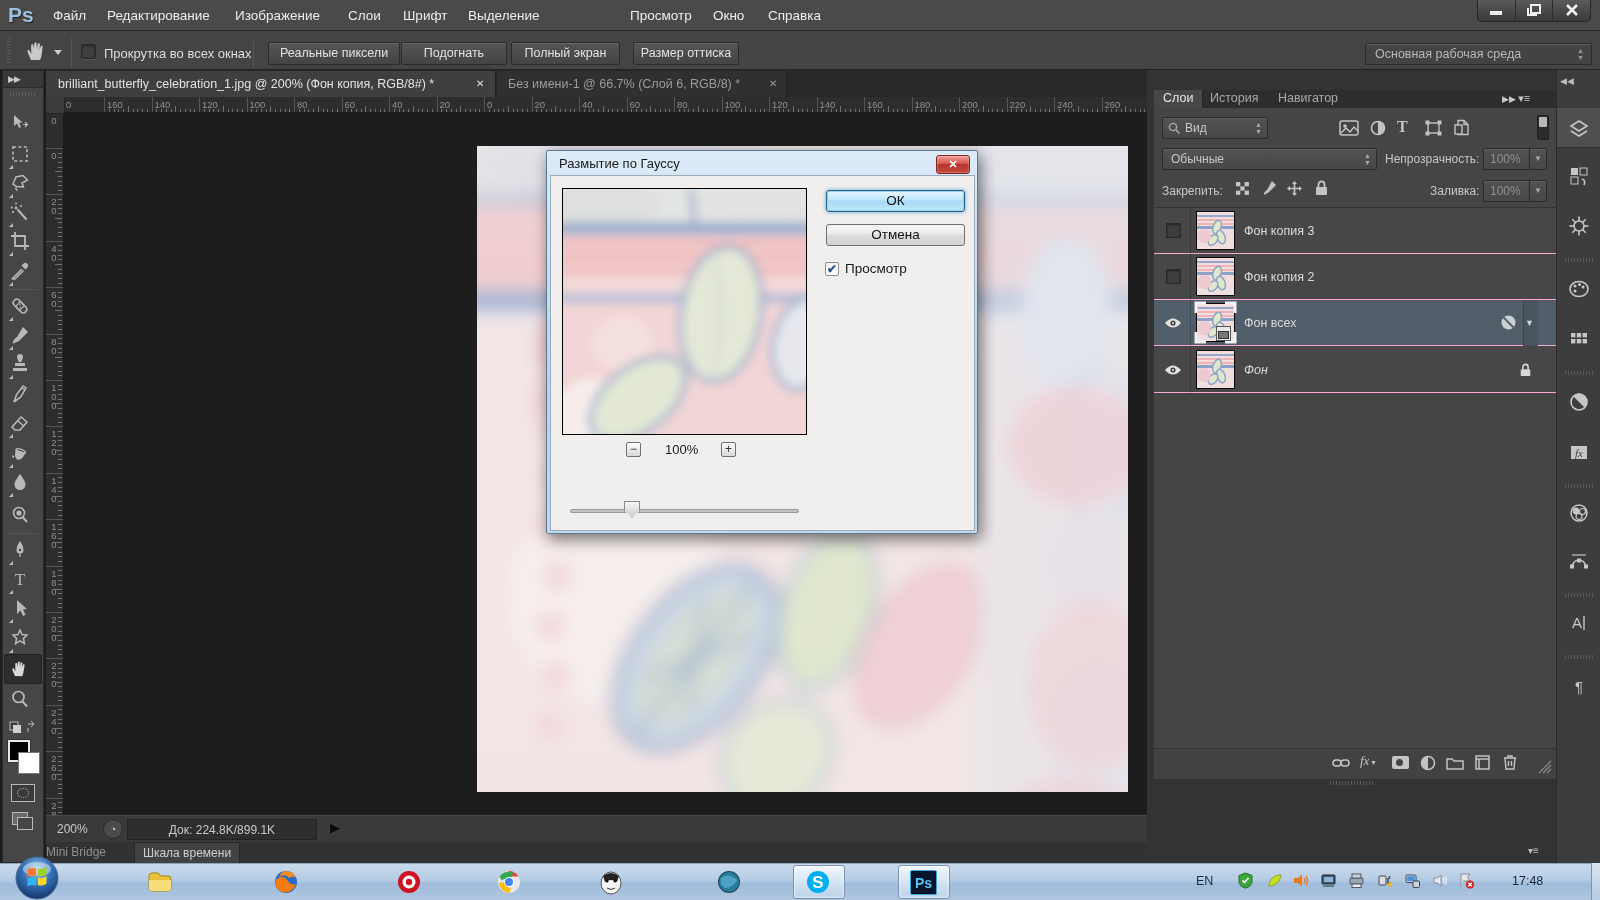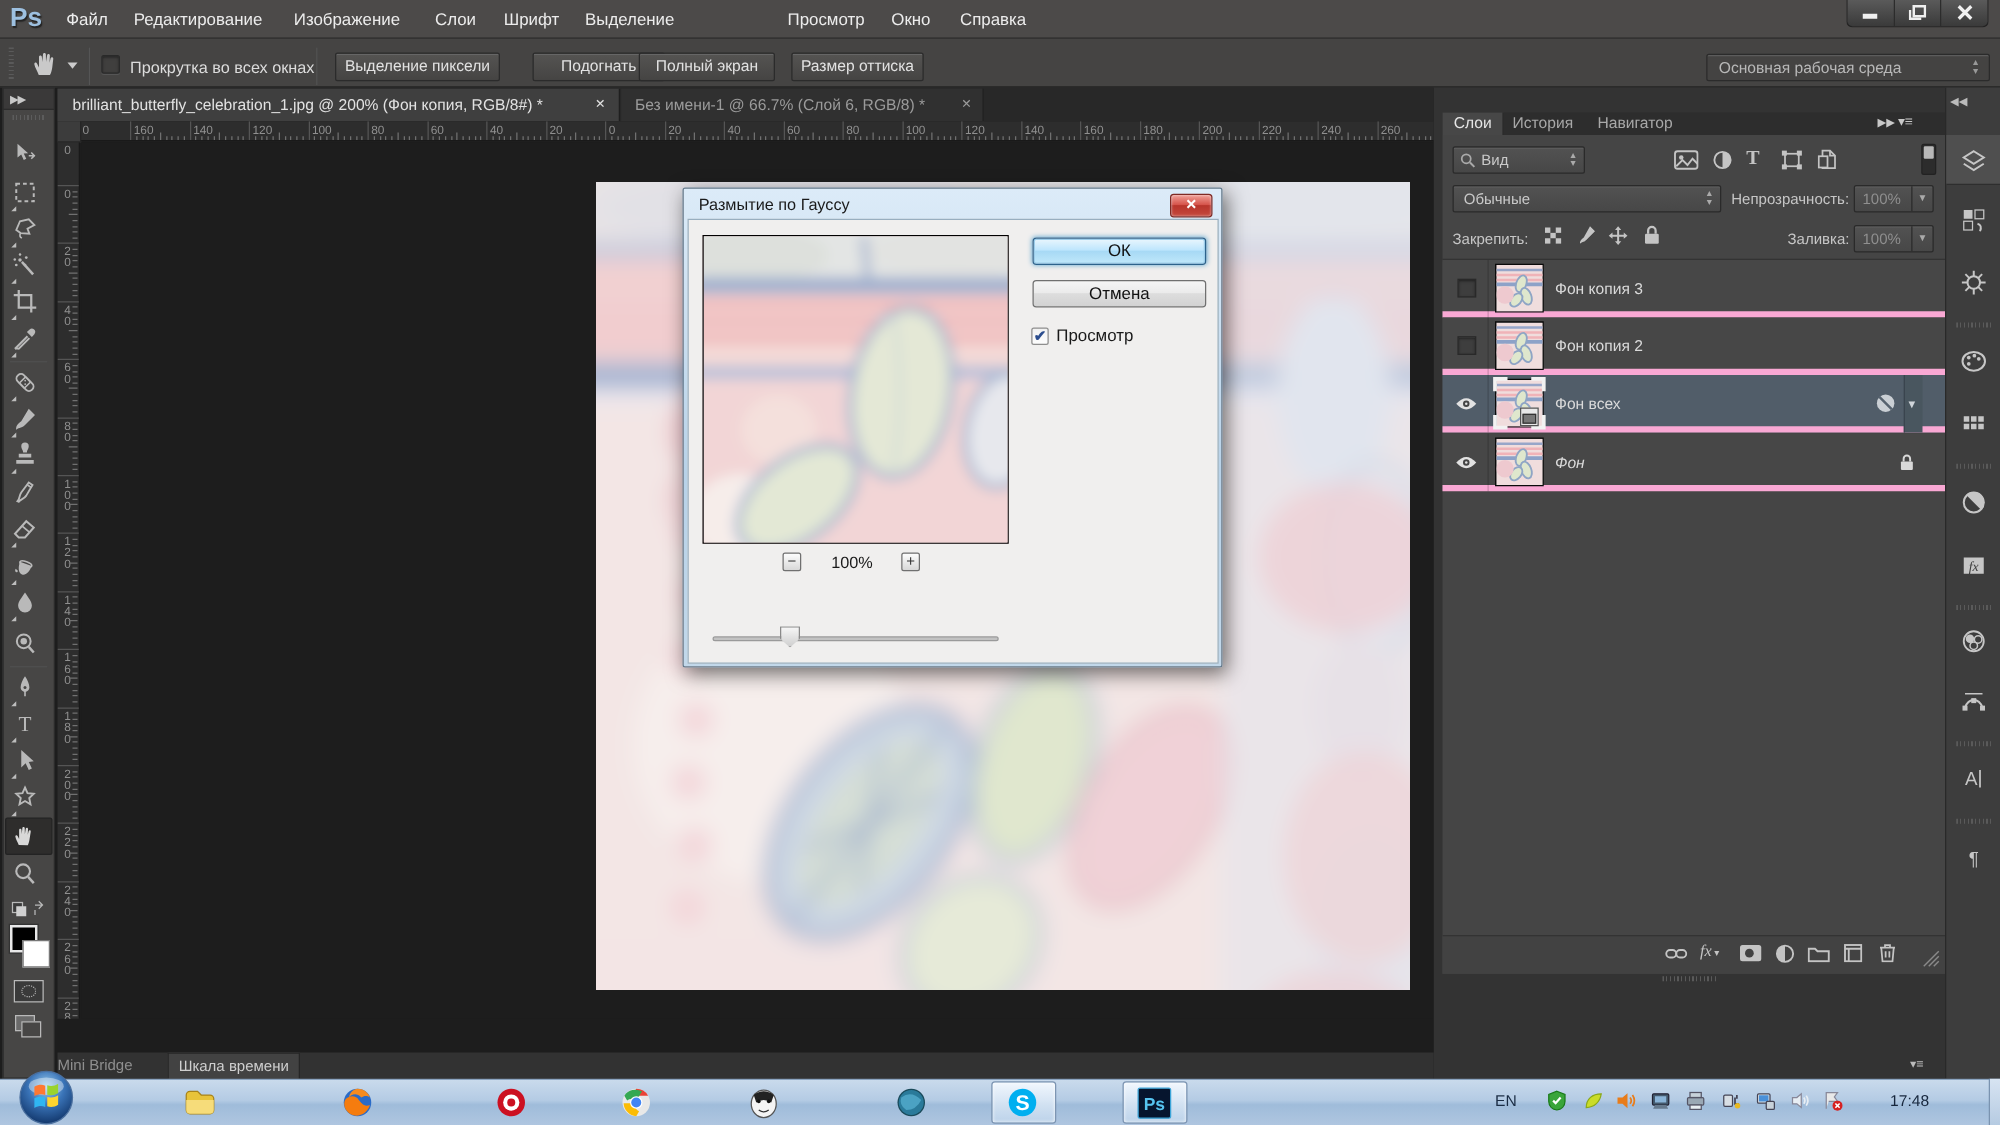--- a/index.html
+++ b/index.html
@@ -47,21 +47,21 @@
 #mbrow{left:46px;top:842px;width:1101px;height:21px;background:#323232;}
 #mbtab1{left:46px;top:842px;width:88px;height:21px;color:#8f8f8f;font-size:12px;line-height:21px;text-align:left;}
 #mbtab2{left:134px;top:842px;width:106px;height:21px;background:#424242;border:1px solid #262626;border-bottom:none;color:#cfcfcf;font-size:12px;line-height:20px;text-align:center;}
 
 #rpanelbg{left:1147px;top:70px;width:409px;height:793px;background:#333333;}
 #ptabs{left:1154px;top:90px;width:402px;height:18px;background:#2d2d2d;}
 .ptab{position:absolute;top:0;height:18px;font-size:12.5px;line-height:17px;padding:0 9px;}
 #pbody{left:1154px;top:108px;width:402px;height:671px;background:#454545;}
 .combo{position:absolute;background:linear-gradient(#525252,#474747);border:1px solid #2a2a2a;box-shadow:inset 0 1px 0 #5f5f5f;border-radius:2px;color:#c9c9c9;font-size:12px;}
 .plabel{position:absolute;color:#c6c6c6;font-size:12px;}
-.lrow{position:absolute;left:0;width:402px;height:46px;background:#474747;border-bottom:5px solid #f9a8d4;}
+.lrow{position:absolute;left:0;width:402px;height:46px;background:#474747;border-bottom:1px solid #f9a8d4;}
 .lthumb{position:absolute;left:42px;top:3px;width:39px;height:39px;border:1px solid #0a0a0a;overflow:hidden;}
 .lname{position:absolute;left:90px;top:16px;font-size:12.5px;color:#dadada;}
 .eyebox{position:absolute;left:12px;top:15px;width:15px;height:15px;background:#3e3e3e;border:1px solid #292929;box-shadow:inset 0 1px 2px #222;}
 #istrip{left:1556px;top:70px;width:44px;height:793px;background:#3d3d3d;border-left:1px solid #292929;}
 .icell{position:absolute;left:1557px;width:43px;height:40px;}
 .igrip{position:absolute;left:1565px;width:28px;height:4px;background:repeating-linear-gradient(90deg,#5a5a5a 0,#5a5a5a 1px,transparent 1px,transparent 3px);}
 
 #wmark{left:1036px;top:777px;font-size:80px;font-weight:bold;color:#cbcbcb;letter-spacing:-1.6px;text-shadow:-3px 3px 3px rgba(35,35,35,0.95);}
 
 #taskbar{left:0;top:863px;width:1600px;height:37px;background:linear-gradient(#c9daec 0%,#b4cbe4 45%,#9fbcda 55%,#afc6e0 100%);border-top:1px solid #8ba4c0;}
@@ -124,22 +124,22 @@
 <div class="abs" id="optitems">
       <div class="abs" style="left:7px;top:38px;width:4px;height:26px;background:repeating-linear-gradient(#5a5a5a 0,#5a5a5a 1px,transparent 1px,transparent 3px);"></div>
       <svg class="abs" style="left:26px;top:40px;" width="22" height="22" viewBox="0 0 22 22">
         <path d="M5 20c-1-3-3-6-3.5-8.5-.3-1.5 1.5-2 2.2-.6l1.5 3V5.5c0-1.6 2.2-1.6 2.3 0l.3 4 .6-6c.2-1.6 2.3-1.4 2.3.1l.1 6 .9-5.4c.3-1.5 2.3-1.2 2.2.3l-.3 5.6.9-3.5c.4-1.4 2.3-1 2.1.5L15.8 14c-.4 2.5-1 4.5-1.8 6z" fill="#c9c9c9"></path>
       </svg>
       <div class="abs" style="left:54px;top:50px;width:0;height:0;border-left:4px solid transparent;border-right:4px solid transparent;border-top:5px solid #ccc;"></div>
       <div class="vsep" style="left:71px;"></div>
       <div class="abs" style="left:81px;top:44px;width:15px;height:15px;background:#403f3e;border:1px solid #292929;box-shadow:inset 0 1px 2px #222,0 1px 0 #555;border-radius:2px;"></div>
       <div class="abs" style="left:104px;top:46px;font-size:13px;color:#dcdcdc;white-space:nowrap;">Прокрутка во всех окнах</div>
       <div class="vsep" style="left:253px;"></div>
-      <div class="tbtn" style="left:268px;width:132px;">Выделение пиксели</div>
-      <div class="tbtn" style="left:426px;width:106px;">Подогнать</div>
+      <div class="tbtn" style="left:268px;width:132px;">Реальные пиксели</div>
+      <div class="tbtn" style="left:401px;width:106px;">Подогнать</div>
       <div class="tbtn" style="left:511px;width:109px;">Полный экран</div>
       <div class="tbtn" style="left:633px;width:106px;">Размер оттиска</div>
       <div id="wsdrop">Основная рабочая среда<span style="position:absolute;right:7px;top:3px;color:#999;font-size:7px;line-height:7px;">▲<br>▼</span></div>
     </div>
 
 <div class="abs" id="toolbar"></div>
 <div class="abs" id="toolhead">▶▶</div>
 <div class="abs" id="tools">
       <div class="abs" style="left:10px;top:92px;width:26px;height:4px;background:repeating-linear-gradient(90deg,#5c5c5c 0,#5c5c5c 1px,transparent 1px,transparent 3px);"></div>
       <div class="tsep" style="top:289px;"></div>
@@ -773,20 +773,26 @@
             <rect x="500" y="-40" width="191" height="740" fill="#dde2ec" opacity="0.5"></rect>
             <ellipse cx="600" cy="300" rx="70" ry="60" fill="#ecc9cf" opacity="0.75"></ellipse>
             <ellipse cx="615" cy="540" rx="65" ry="85" fill="#edccd1" opacity="0.65"></ellipse>
             <ellipse cx="590" cy="690" rx="75" ry="60" fill="#e9ccd2" opacity="0.7"></ellipse>
             <rect x="-40" y="-40" width="740" height="740" fill="rgba(255,252,252,0.10)"></rect>
           </g>
         </svg>
       </div>
 </div>
 
+<div class="abs" id="statusbar">
+  <div class="abs" style="left:11px;top:6px;">200%</div>
+  <div class="abs" style="left:57px;top:3px;width:20px;height:20px;background:#4a4a4a;border-radius:50%;border:1px solid #2a2a2a;color:#bbb;text-align:center;line-height:18px;font-size:11px;">◔</div>
+  <div class="abs" id="docinfo">Док: 224.8K/899.1K</div>
+  <div class="abs" style="left:284px;top:4px;color:#0a0a0a;font-size:13px;">▶</div>
+</div>
 <div class="abs" id="mbrow"></div>
 <div class="abs" id="mbtab1">Mini Bridge</div>
 <div class="abs" id="mbtab2">Шкала времени</div>
 
 <div class="abs" id="rpanelbg"></div>
 <div class="abs" id="ptabs">
   <div class="ptab" style="left:0;background:#474747;color:#e6e6e6;border-right:1px solid #252525;">Слои</div>
   <div class="ptab" style="left:47px;color:#a8a8a8;">История</div>
   <div class="ptab" style="left:115px;color:#a8a8a8;">Навигатор</div>
   <div class="ptab" style="left:348px;color:#c8c8c8;font-size:9px;padding:0;">▶▶ <span style="font-size:11px;">▾≡</span></div>

